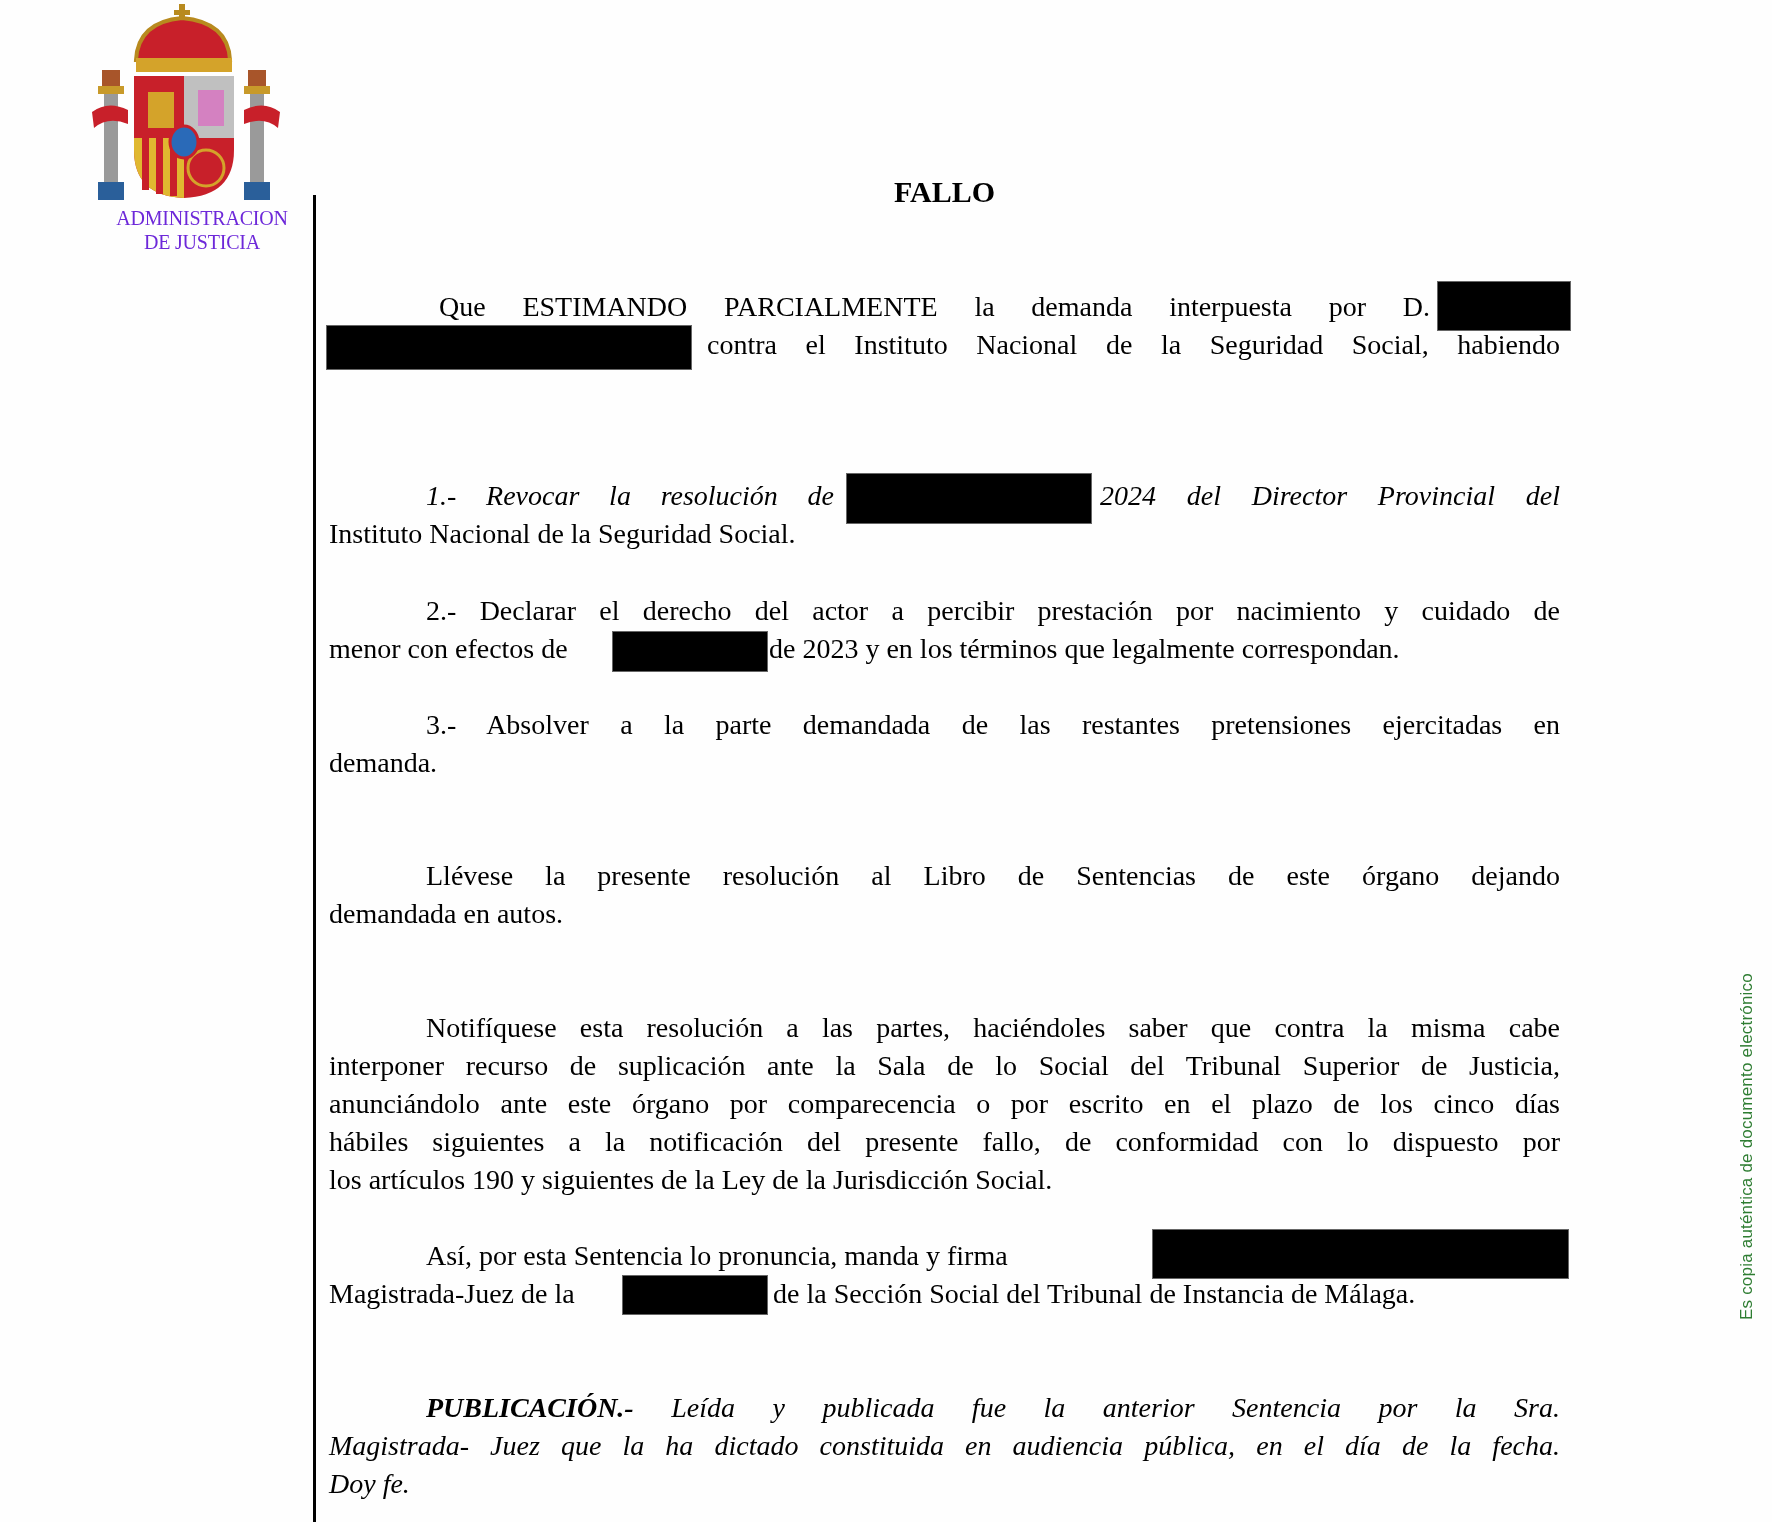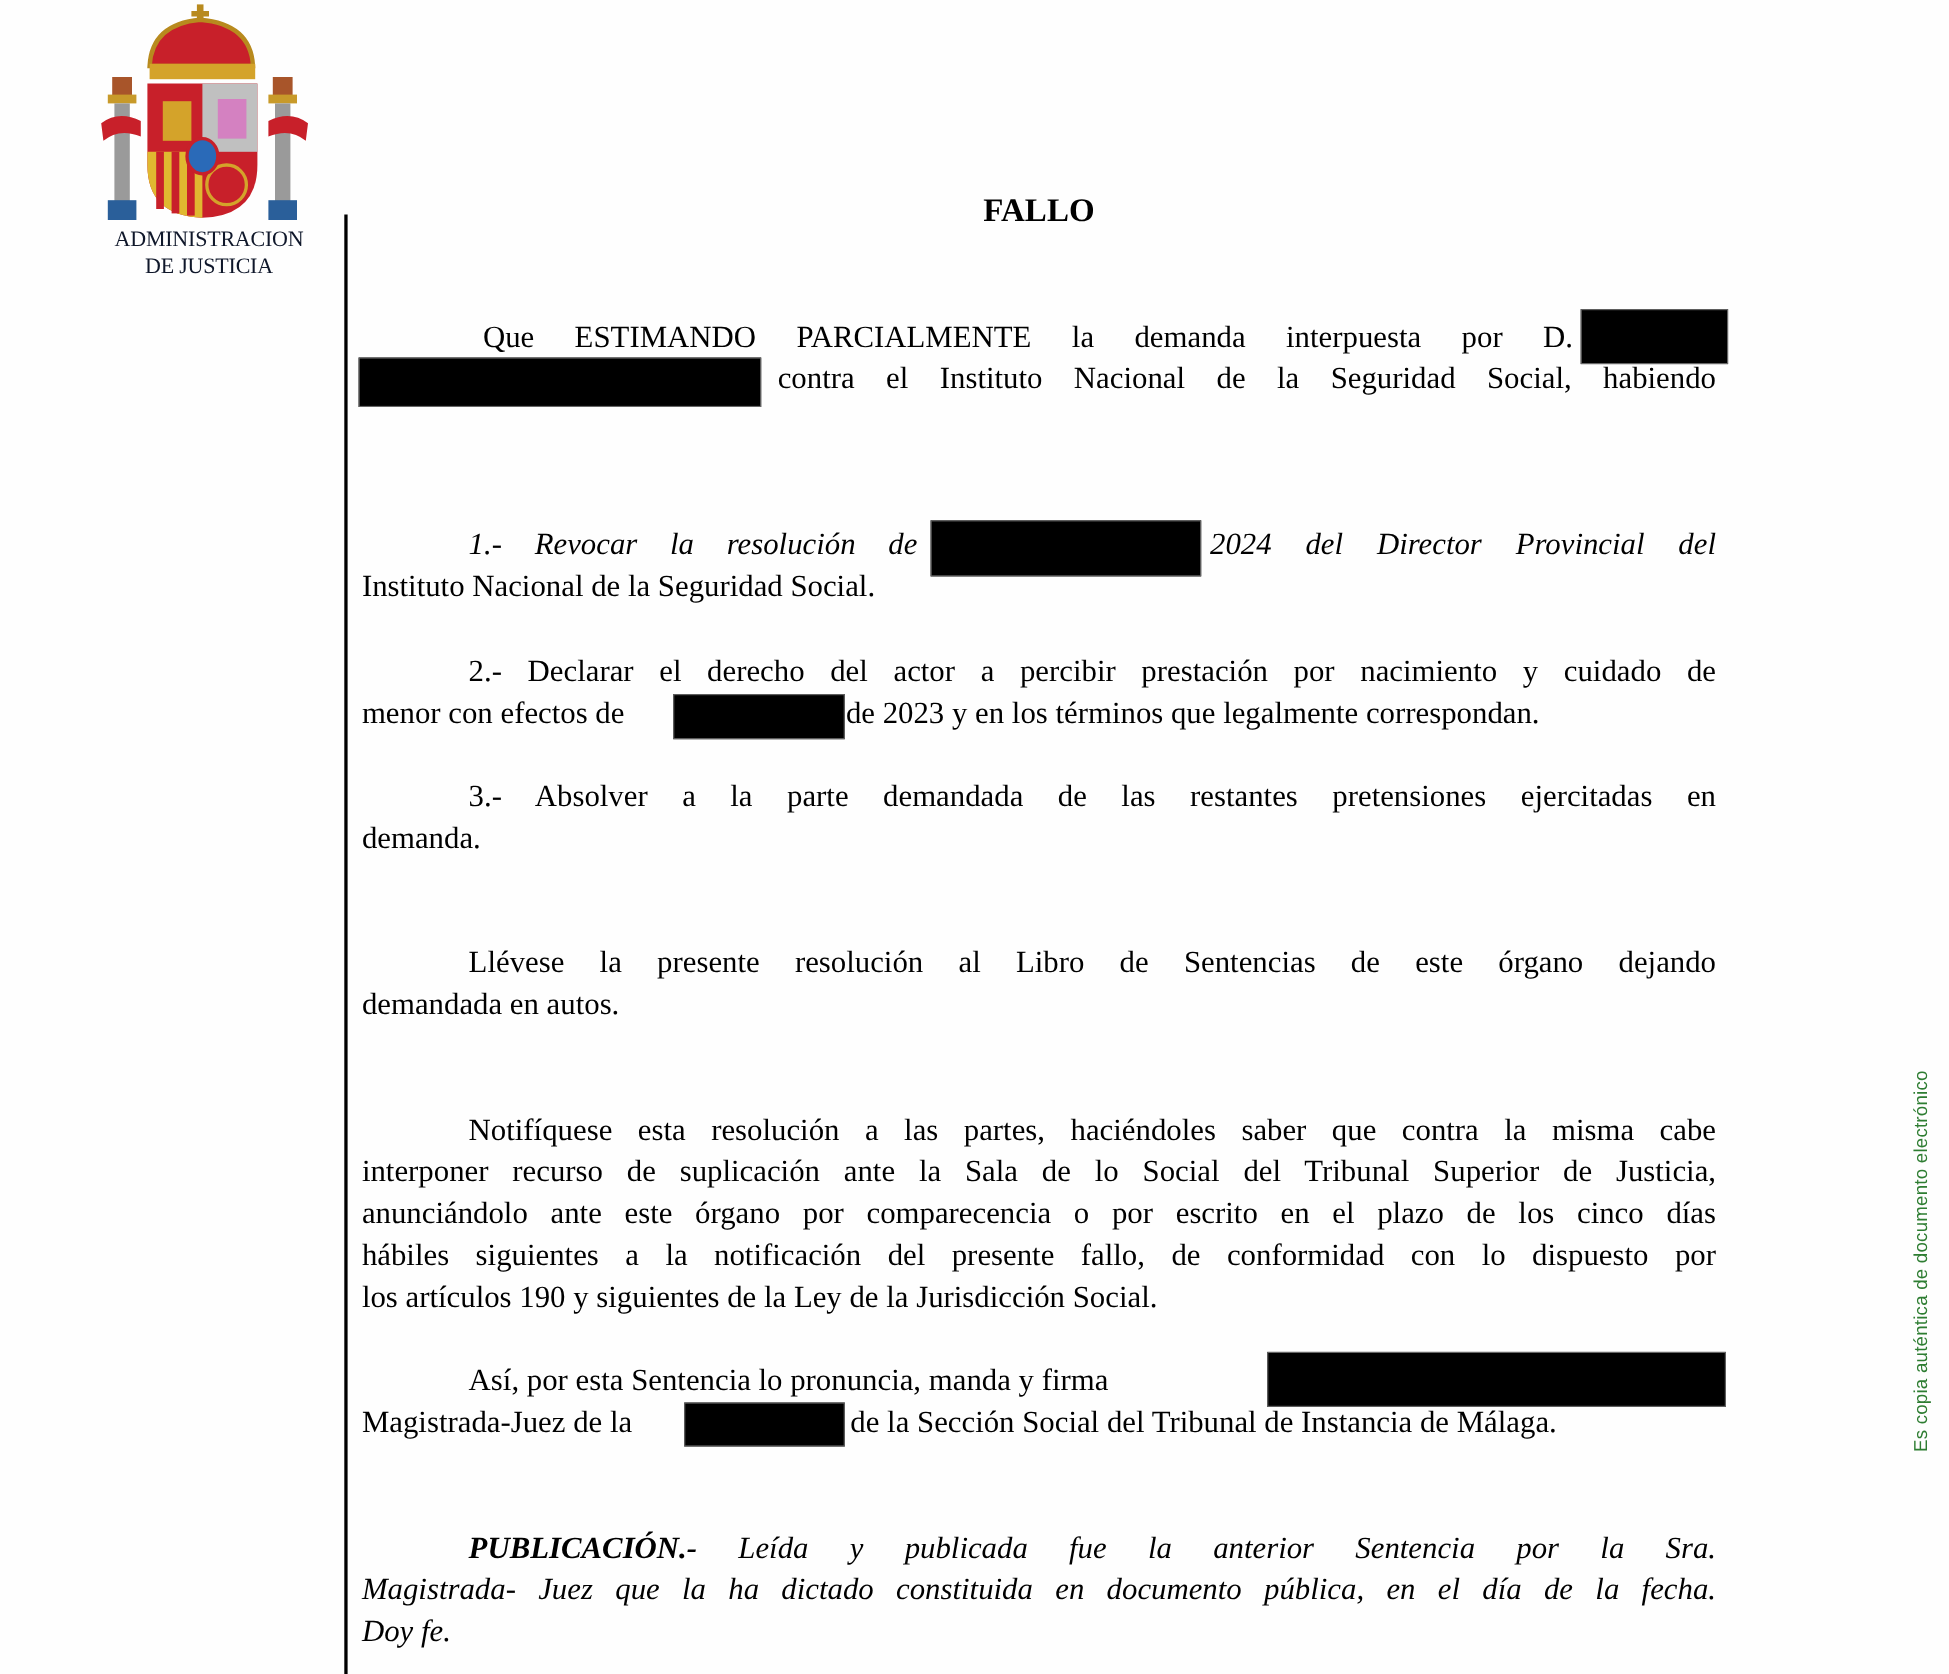--- a/index.html
+++ b/index.html
@@ -5,22 +5,22 @@
   html, body { margin: 0; padding: 0; }
   body {
     width: 1772px; height: 1522px; position: relative; overflow: hidden;
     background: #fefefe;
     font-family: "Liberation Serif", "DejaVu Serif", serif;
     color: #000;
   }
   .logo { position: absolute; left: 88px; top: 0; width: 200px; height: 260px; }
   .logo svg { position: absolute; left: 0; top: 0; }
   .logo-text {
-    position: absolute; left: 4px; width: 196px; text-align: center;
-    font-size: 20px; line-height: 24px; color: #0f172a; letter-spacing: -0.2px;
+    position: absolute; left: 16px; width: 196px; text-align: center;
+    font-size: 20px; line-height: 24px; color: #6d28d9; letter-spacing: -0.2px;
   }
   .logo-text.l1 { top: 206px; }
   .logo-text.l2 { top: 230px; }
   .vrule { position: absolute; left: 313px; top: 195px; width: 3px; height: 1327px; background: #000; }
 
   .title {
     position: absolute; left: 329px; width: 1231px; top: 174px;
     text-align: center; font-weight: bold; font-size: 30px; line-height: 36px;
   }
   .para {
@@ -127,21 +127,21 @@
     <span style="position:absolute; left:0;">Magistrada-Juez de la</span>
     <span style="position:absolute; left:444px;">de la Sección Social del Tribunal de Instancia de Málaga.</span>
   </span>
 </div>
 
 <div class="para" style="top:1389px;">
   <span class="line justify indent">
     <span class="pub-head">PUBLICACIÓN.-</span>
     <span class="pub-body">Leída y publicada fue la anterior Sentencia por la Sra.</span>
   </span>
-  <span class="line justify pub-body">Magistrada- Juez que la ha dictado constituida en documento pública, en el día de la fecha.</span>
+  <span class="line justify pub-body">Magistrada- Juez que la ha dictado constituida en audiencia pública, en el día de la fecha.</span>
   <span class="line pub-body">Doy fe.</span>
 </div>
 
 <div class="redact" style="left:1437px; top:281px; width:134px; height:50px;"></div>
 <div class="redact" style="left:326px; top:325px; width:366px; height:45px;"></div>
 <div class="redact" style="left:846px; top:473px; width:246px; height:51px;"></div>
 <div class="redact" style="left:612px; top:631px; width:156px; height:41px;"></div>
 <div class="redact" style="left:1152px; top:1229px; width:417px; height:50px;"></div>
 <div class="redact" style="left:622px; top:1275px; width:146px; height:40px;"></div>
 

